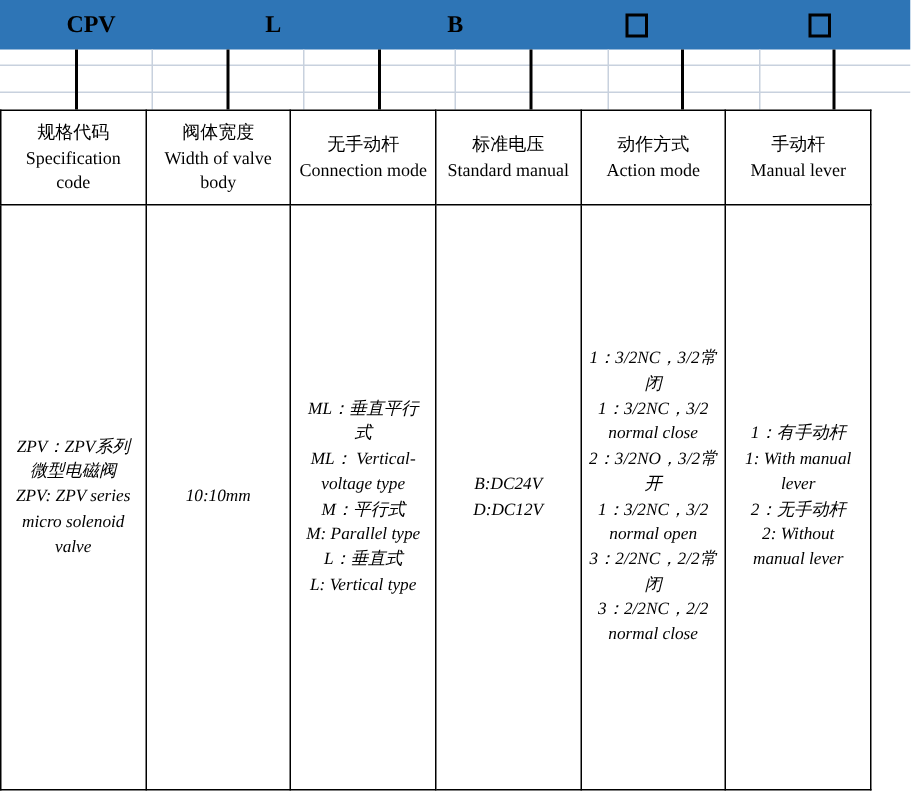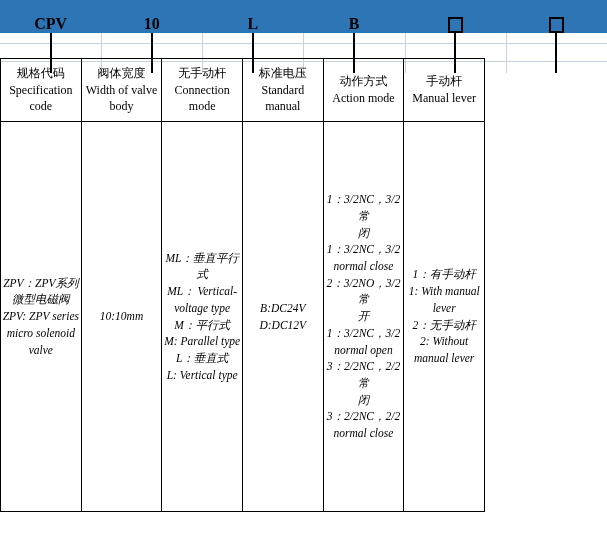--- a/index.html
+++ b/index.html
@@ -20,21 +20,21 @@
     position: absolute;
     top: 0; left: 0;
     width: 607px;
     height: 33px;
     background: #2E75B6;
     display: flex;
   }
   .topbar .seg {
     flex: 1;
     display: flex;
-    align-items: flex-end;
+    align-items: center;
     justify-content: center;
     font-size: 16px;
     font-weight: bold;
     color: #000000;
   }
   .box {
     display: inline-block;
     width: 11px;
     height: 12px;
     border: 2px solid #000000;
@@ -64,22 +64,22 @@
   .connector {
     position: absolute;
     top: 0;
     width: 2px;
     height: 40px;
     background: #000000;
   }
   
   table.breakdown {
     position: absolute;
-    top: 58px; left: 0;
-    width: 485px;
+    top: 73px; left: 0;
+    width: 581px;
     border-collapse: collapse;
     table-layout: fixed;
   }
   table.breakdown th,
   table.breakdown td {
     border: 1.5px solid #000000;
     text-align: center;
     vertical-align: middle;
     white-space: pre-line;
     font-weight: normal;
@@ -99,23 +99,20 @@
   }
 </style>
 </head>
 <body>
 
 <div id="screen">
 
   <div class="topbar">
     <div class="seg">
       <span>CPV</span>
-    </div>
-    <div class="seg">
-      <span>10</span>
     </div>
     <div class="seg">
       <span>L</span>
     </div>
     <div class="seg">
       <span>B</span>
     </div>
     <div class="seg">
       <span class="box"></span>
     </div>

